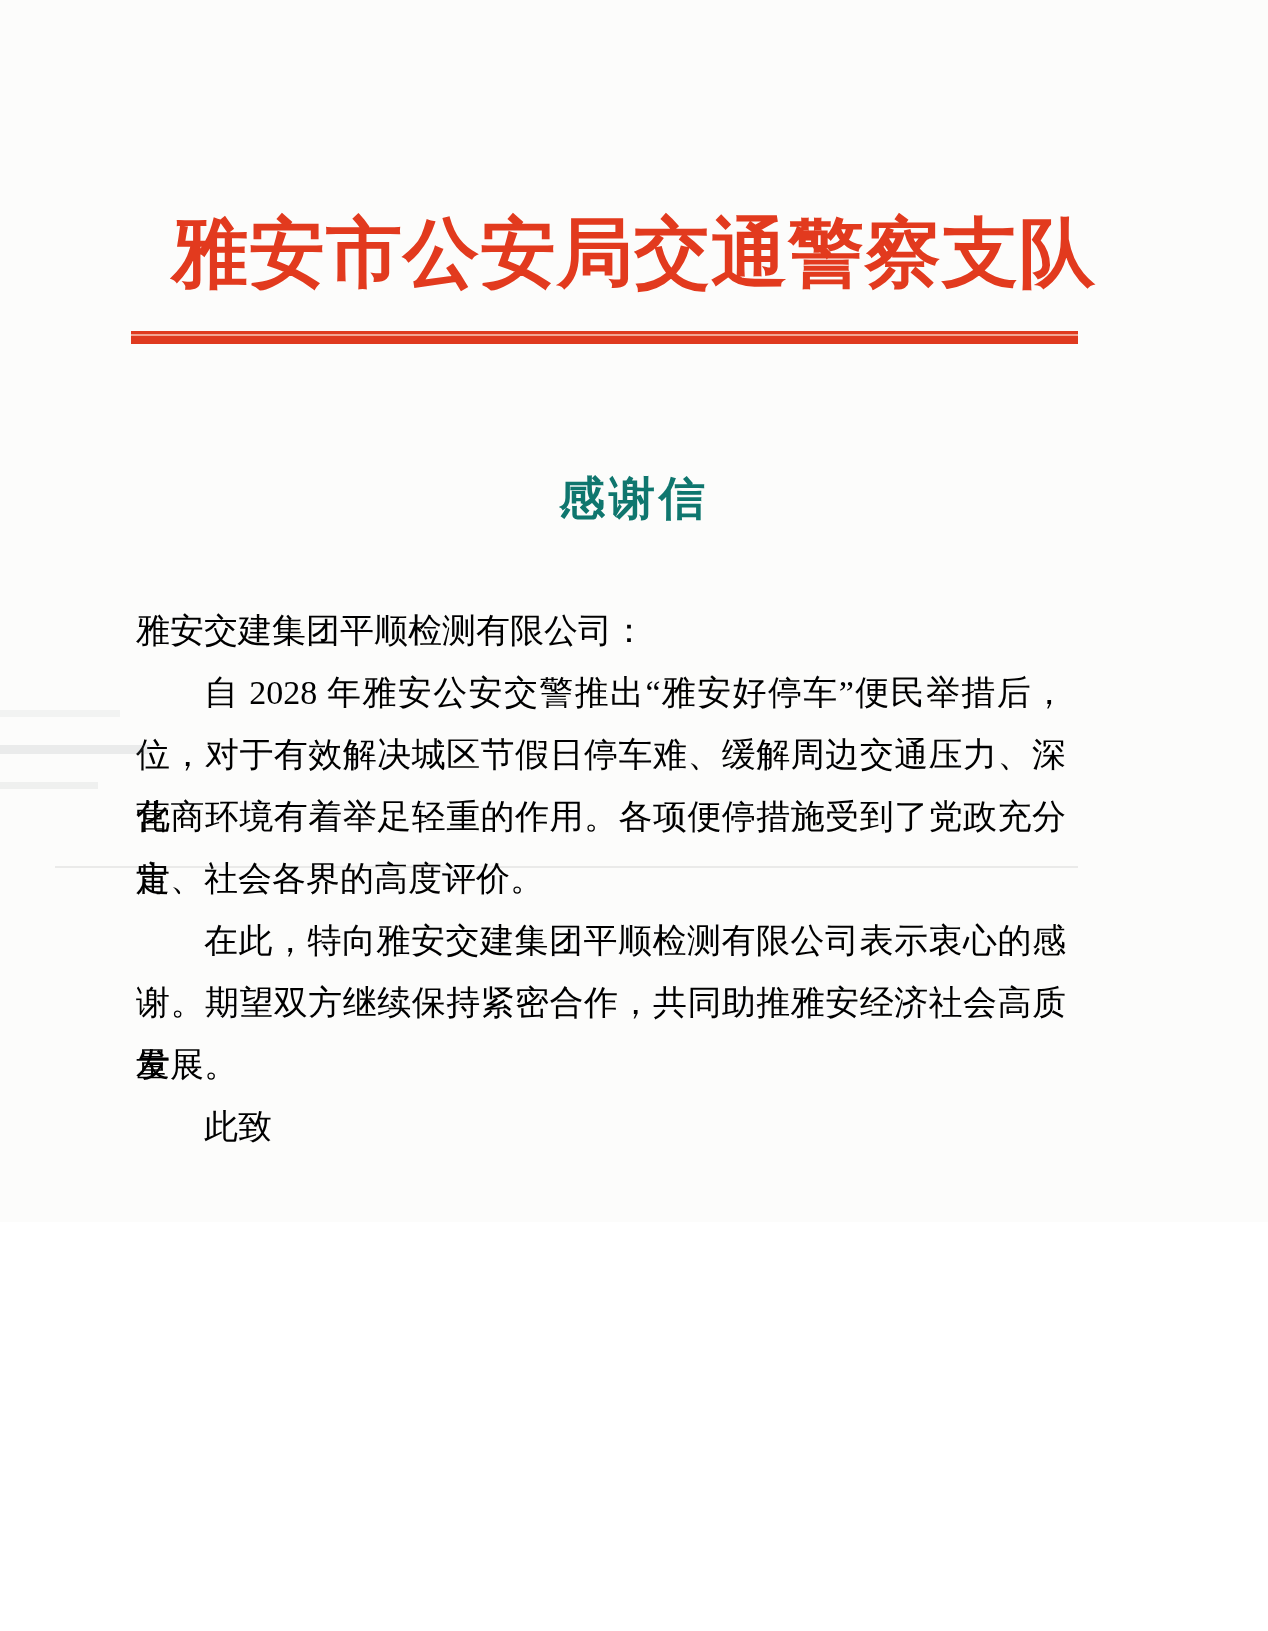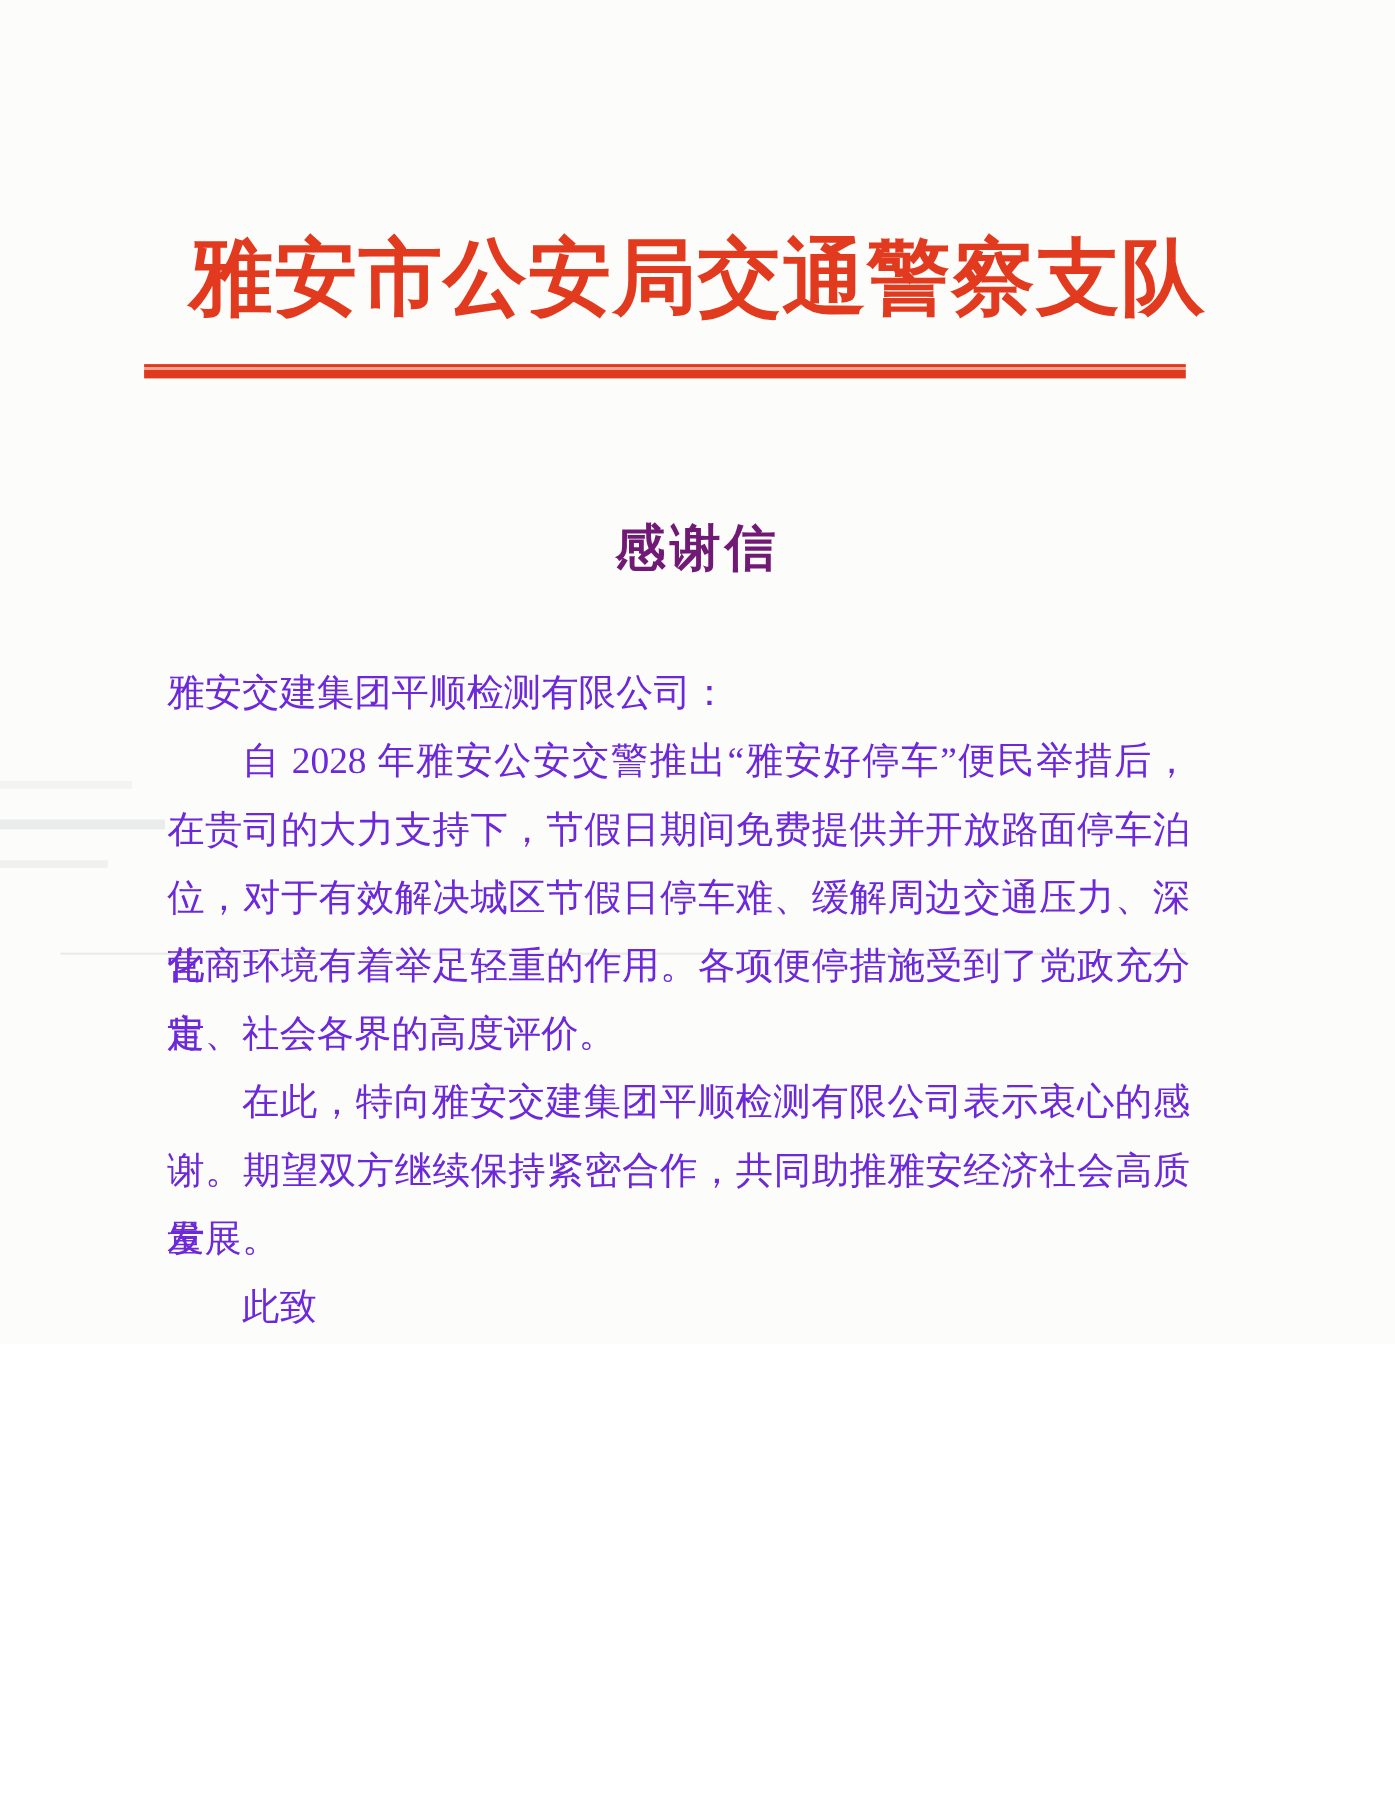--- a/index.html
+++ b/index.html
@@ -12,25 +12,25 @@
     position:absolute;top:206px;left:0;width:100%;
     text-align:center;font-size:76px;line-height:1.25;font-weight:900;
     color:#e23a1e;letter-spacing:1px;white-space:nowrap;
   }
   .rule-top{
     position:absolute;left:131px;top:331px;width:947px;height:13px;
     background:linear-gradient(180deg,#df3a1f 0,#df3a1f 3px,#f2a491 3px,#f2a491 5px,#df3a1f 5px,#df3a1f 13px);
   }
   .title{
     position:absolute;top:468px;left:0;width:100%;
-    text-align:center;font-size:46px;font-weight:700;color:#701a75;letter-spacing:4px;
+    text-align:center;font-size:46px;font-weight:700;color:#0f766e;letter-spacing:4px;
   }
   .body-text{
-    position:absolute;left:152px;top:600px;width:930px;
-    font-size:34px;color:#6d28d9;
+    position:absolute;left:136px;top:600px;width:930px;
+    font-size:34px;color:#000000;
   }
   .line{display:block;height:62px;line-height:62px;white-space:nowrap;box-sizing:border-box;width:100%;}
   .line.fill{white-space:normal;text-align:justify;text-align-last:justify;}
   .line.indent{padding-left:68px;}
   .signature{
     position:absolute;left:570px;top:1414px;width:440px;text-align:center;color:#2b2a28;
   }
   .sig-name{font-size:32px;line-height:46px;letter-spacing:2px;white-space:nowrap;}
   .sig-date{font-size:31px;line-height:42px;margin-top:8px;letter-spacing:1px;white-space:nowrap;}
   .rule-bottom{
@@ -56,21 +56,20 @@
 <div class="page">
 
   <div class="letterhead">雅安市公安局交通警察支队</div>
   <div class="rule-top"></div>
 
   <div class="title">感谢信</div>
 
   <div class="body-text">
     <span class="line">雅安交建集团平顺检测有限公司：</span>
     <span class="line indent fill">自 2028 年雅安公安交警推出“雅安好停车”便民举措后，</span>
-    <span class="line fill">在贵司的大力支持下，节假日期间免费提供并开放路面停车泊</span>
     <span class="line fill">位，对于有效解决城区节假日停车难、缓解周边交通压力、深化</span>
     <span class="line fill">营商环境有着举足轻重的作用。各项便停措施受到了党政充分肯</span>
     <span class="line">定、社会各界的高度评价。</span>
     <span class="line indent fill">在此，特向雅安交建集团平顺检测有限公司表示衷心的感</span>
     <span class="line fill">谢。期望双方继续保持紧密合作，共同助推雅安经济社会高质量</span>
     <span class="line">发展。</span>
     <span class="line indent">此致</span>
   </div>
 
   <div class="signature">

